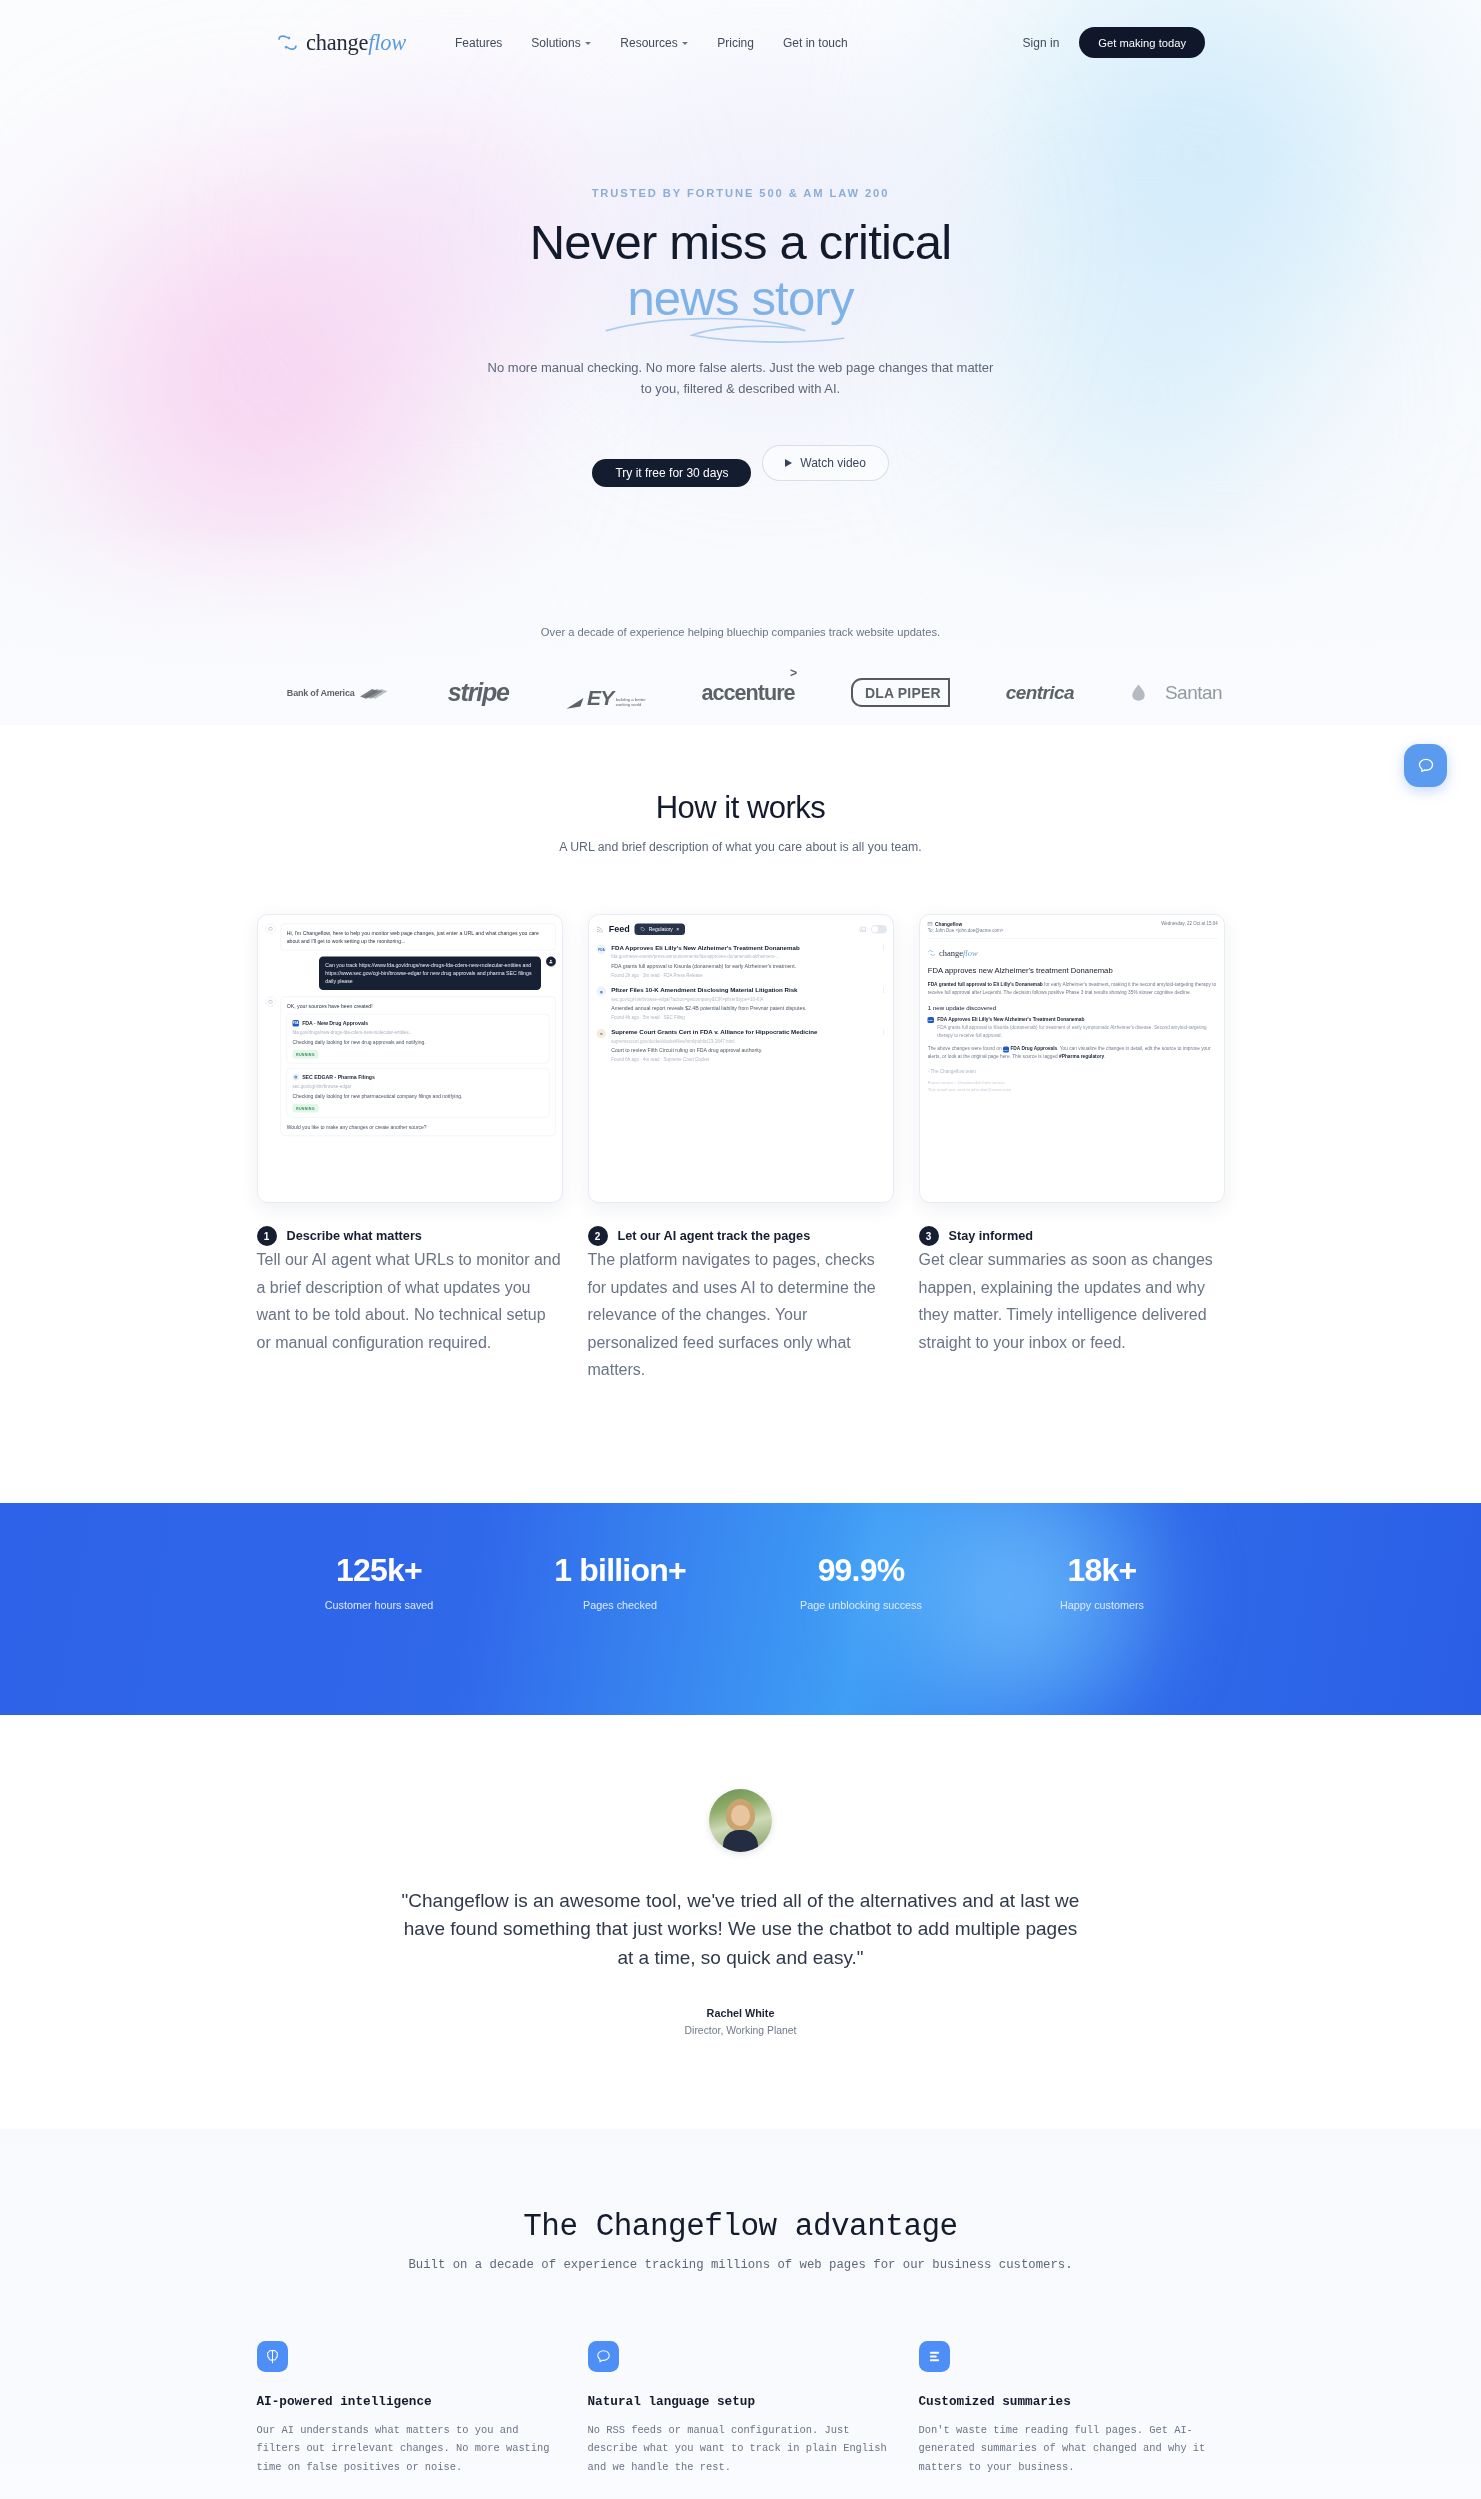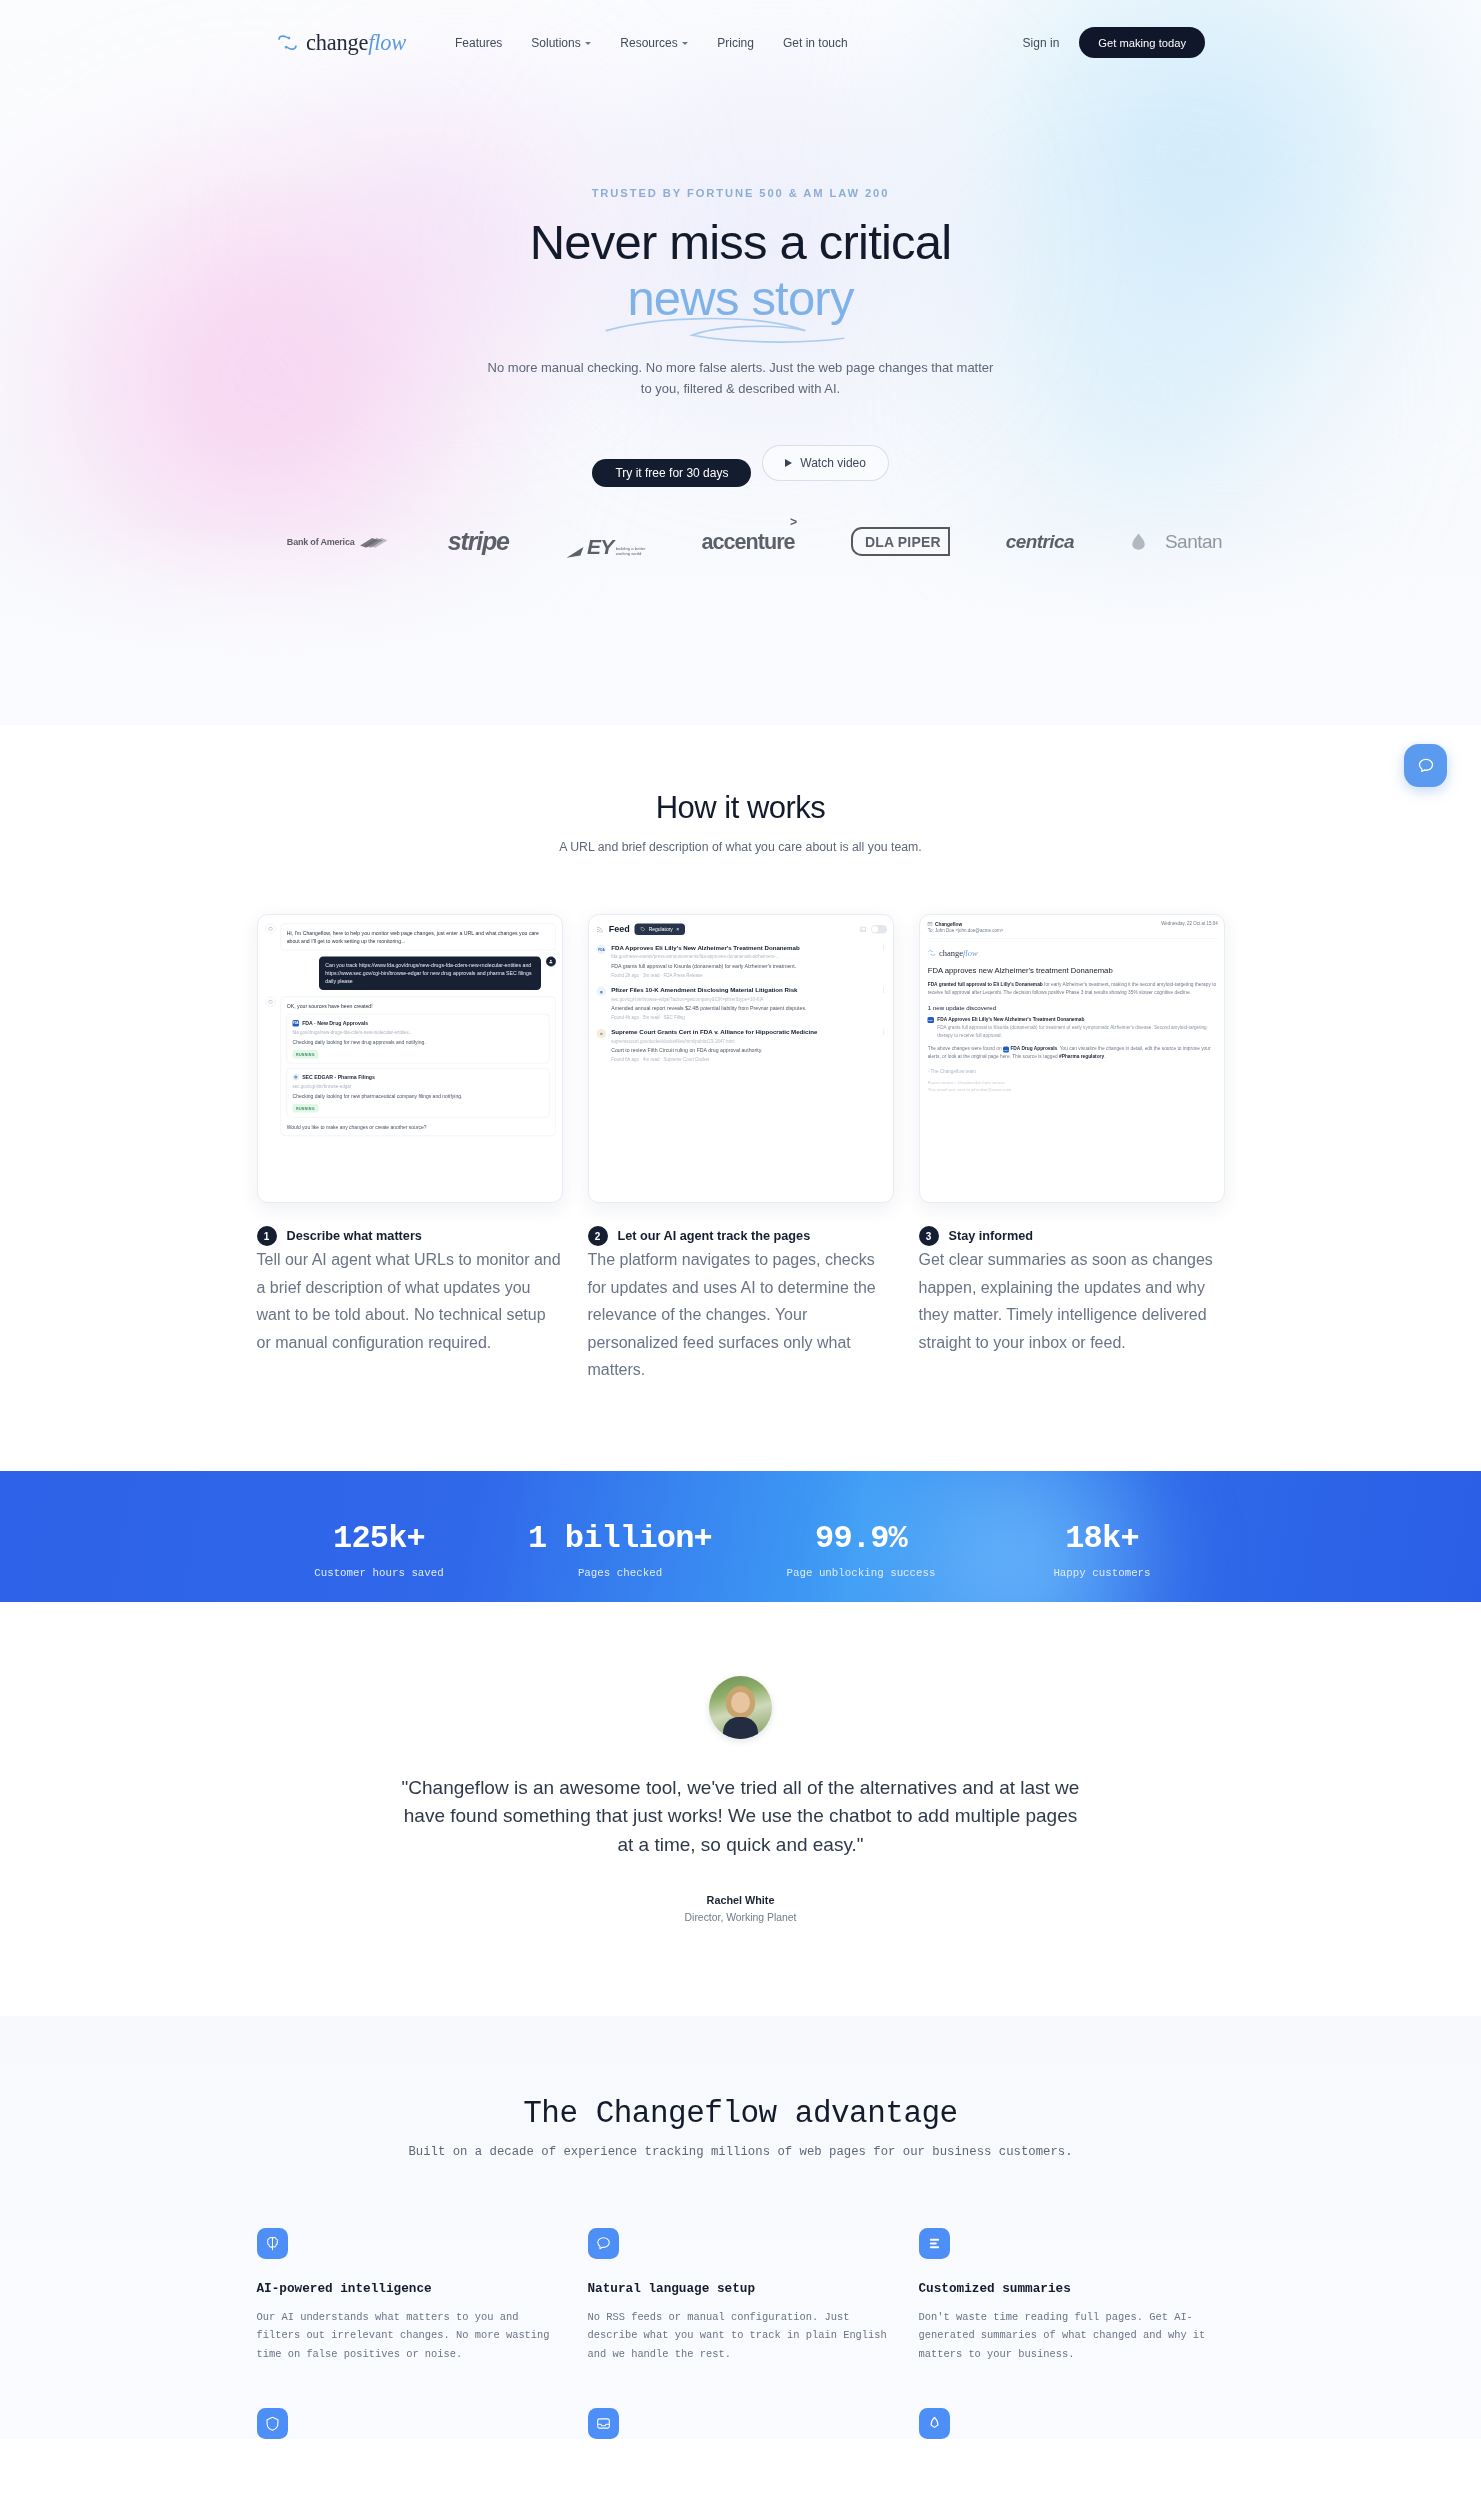--- a/index.html
+++ b/index.html
@@ -134,22 +134,22 @@
   .em-p b{color:#1e2737;}
   .em-h2{font-size:12.3px;font-weight:400;color:#141b2c;margin-top:17px;}
   .em-up{display:flex;gap:7px;margin-top:10px;}
   .em-upic{width:12.3px;height:12.3px;border-radius:3.1px;background:#1f5dc4;color:#fff;font-size:5px;font-weight:700;display:flex;align-items:center;justify-content:center;flex:none;margin-top:0.8px;}
   .em-upt{font-size:9.6px;font-weight:700;color:#1b2434;}
   .em-upd{font-size:9.3px;color:#8a93a2;line-height:1.55;margin-top:3.9px;}
   .em-sign{font-size:9.3px;color:#aeb6c3;margin-top:15.4px;}
   .em-foot{font-size:8.5px;color:#c6ccd6;margin-top:10.8px;line-height:1.7;}
 
   
-  .stats{margin-top:87px;height:131px;position:relative;overflow:hidden;
-    background:linear-gradient(100deg,#2e62e8 0%,#3068ea 32%,#3f9ef5 58%,#2f6ae9 78%,#2a5ee6 100%);font-family:Liberation Mono, monospace;}
+  .stats{margin-top:119px;height:212px;position:relative;overflow:hidden;
+    background:linear-gradient(100deg,#2e62e8 0%,#3068ea 32%,#3f9ef5 58%,#2f6ae9 78%,#2a5ee6 100%);}
   .stats-glow{position:absolute;width:478px;height:247px;left:779px;top:-31px;border-radius:50%;
     background:radial-gradient(circle,rgba(120,200,255,.75) 0%,rgba(90,170,250,0) 68%);filter:blur(31px);}
   .stats-row{position:relative;display:flex;justify-content:center;gap:0;padding-top:49px;}
   .stat{width:241px;text-align:center;color:#fff;}
   .stat-v{font-size:32px;font-weight:700;letter-spacing:-0.8px;}
   .stat-l{font-size:10.8px;margin-top:10.8px;color:#dfeaff;}
 
   
   .testi{background:#fff;padding:74px 0 93px;text-align:center;}
   .avatar{width:63px;height:63px;border-radius:50%;margin:0 auto;overflow:hidden;position:relative;
@@ -235,20 +235,21 @@
       <p class="hero-sub">No more manual checking. No more false alerts. Just the web page changes that matter to you, filtered &amp; described with AI.</p>
       <div class="hero-cta">
         <button class="btn-hero">Try it free for 30 days</button>
         <button class="btn-ghost">
           <i class="play"></i>
           <span>Watch video</span>
         </button>
       </div>
     </div>
 
+    <div class="trusted-line">Over a decade of experience helping bluechip companies track website updates.</div>
 
     <div class="logos">
       <div class="logo-item lg-boa">
         <span class="t">Bank of America</span>
         <svg width="35" height="15.4" viewBox="0 0 46 20">
           <g fill="#2a2f38">
             <path d="M4 15 L20 5 L28 8 L12 18 Z" opacity=".85"></path>
             <path d="M10 15 L26 5 L34 8 L18 18 Z" opacity=".6"></path>
             <path d="M16 15 L32 5 L40 8 L24 18 Z" opacity=".4"></path>
           </g>

